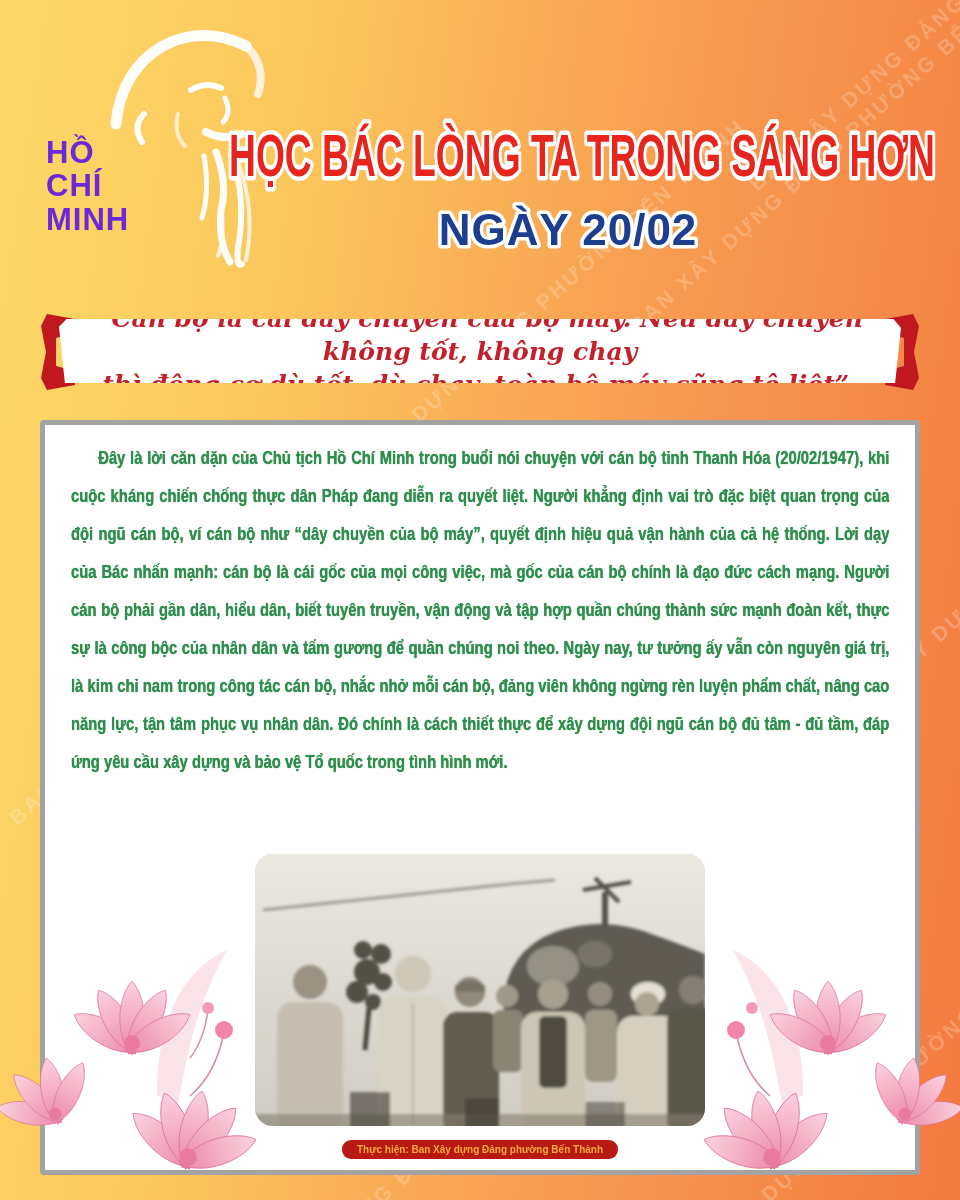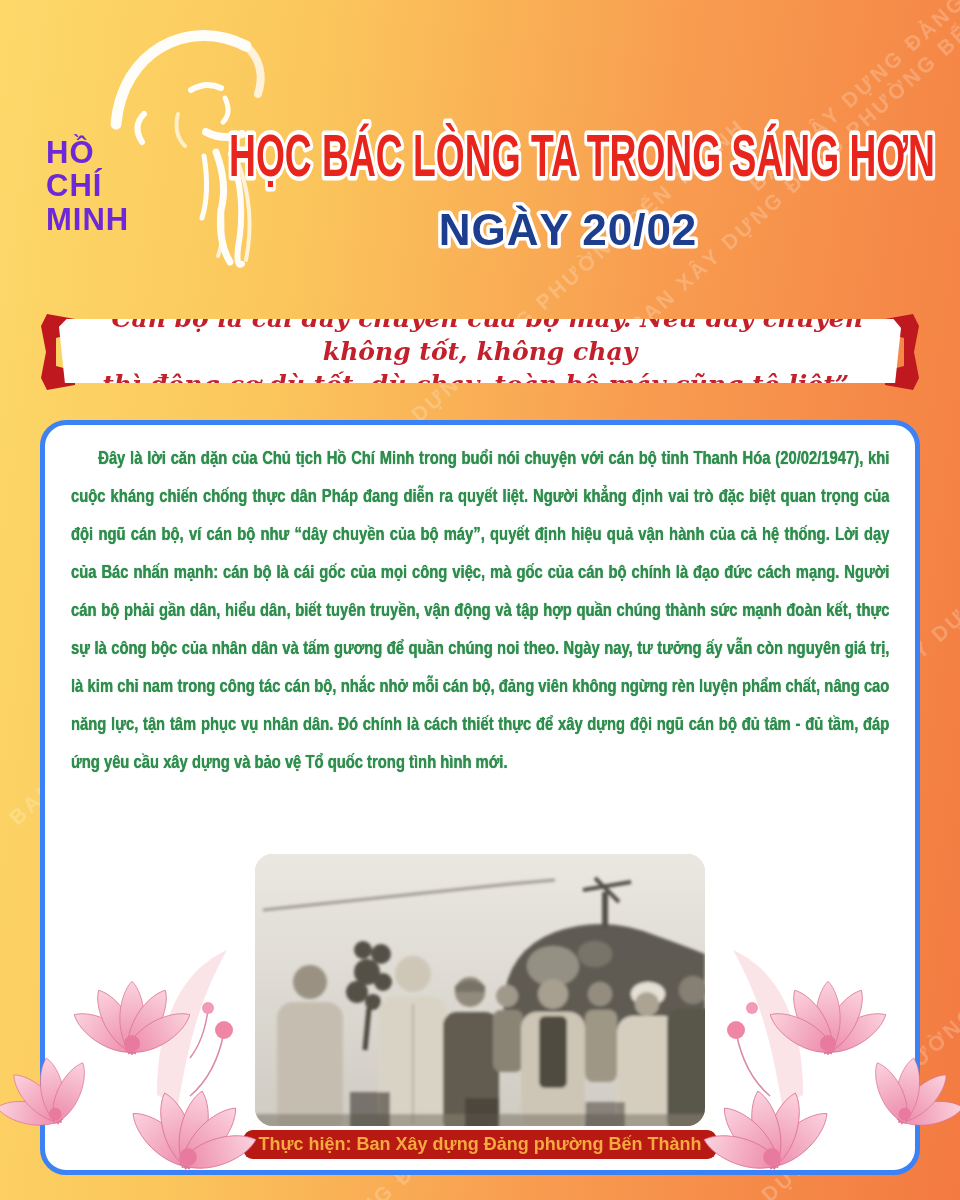--- a/index.html
+++ b/index.html
@@ -35,39 +35,39 @@
   .ribbon-cap{position:absolute;top:0;width:34px;height:76px;}
   .cap-left{left:-4px;}
   .cap-right{right:-4px;transform:scaleX(-1);}
   .quote-line{
     text-align:center;color:#c3202b;font-weight:bold;font-style:italic;
     font-family:"DejaVu Serif",serif;font-size:25px;line-height:33px;
   }
   
   .card{
     position:absolute;left:40px;top:420px;width:880px;height:755px;z-index:2;
-    background:#ffffff;border:5px solid #3b82f6;border-radius:26px;
+    background:#ffffff;border:5px solid #a3a3a3;border-radius:4px;
     box-sizing:border-box;overflow:hidden;
   }
   .card-text{
     position:absolute;top:14px;left:26px;width:1023px;max-height:420px;overflow:hidden;
     transform:scaleX(0.8);transform-origin:0 0;
     color:#2e8f4d;font-weight:bold;font-size:18.5px;line-height:38px;
     text-align:justify;text-indent:34px;
     text-shadow:0 0 1px #1f7a3c;
   }
   .photo-frame{
     position:absolute;bottom:44px;left:50%;transform:translateX(-50%);
     width:450px;height:272px;border-radius:18px;overflow:hidden;
     box-shadow:inset 0 0 24px rgba(60,55,45,0.35);
   }
   .photo-frame svg{display:block;}
   .credit-badge{
     position:absolute;bottom:11px;left:50%;transform:translateX(-50%);
-    background:#b81913;color:#f5a93f;font-weight:bold;font-size:18px;
+    background:#b81913;color:#f5a93f;font-weight:bold;font-size:10px;
     padding:4px 15px;border-radius:9px;white-space:nowrap;
   }
   
   .lotus{position:absolute;bottom:-10px;z-index:4;}
   .lotus-left{left:-18px;}
   .lotus-right{right:-18px;transform:scaleX(-1);}
 </style>
 </head>
 <body>
 

